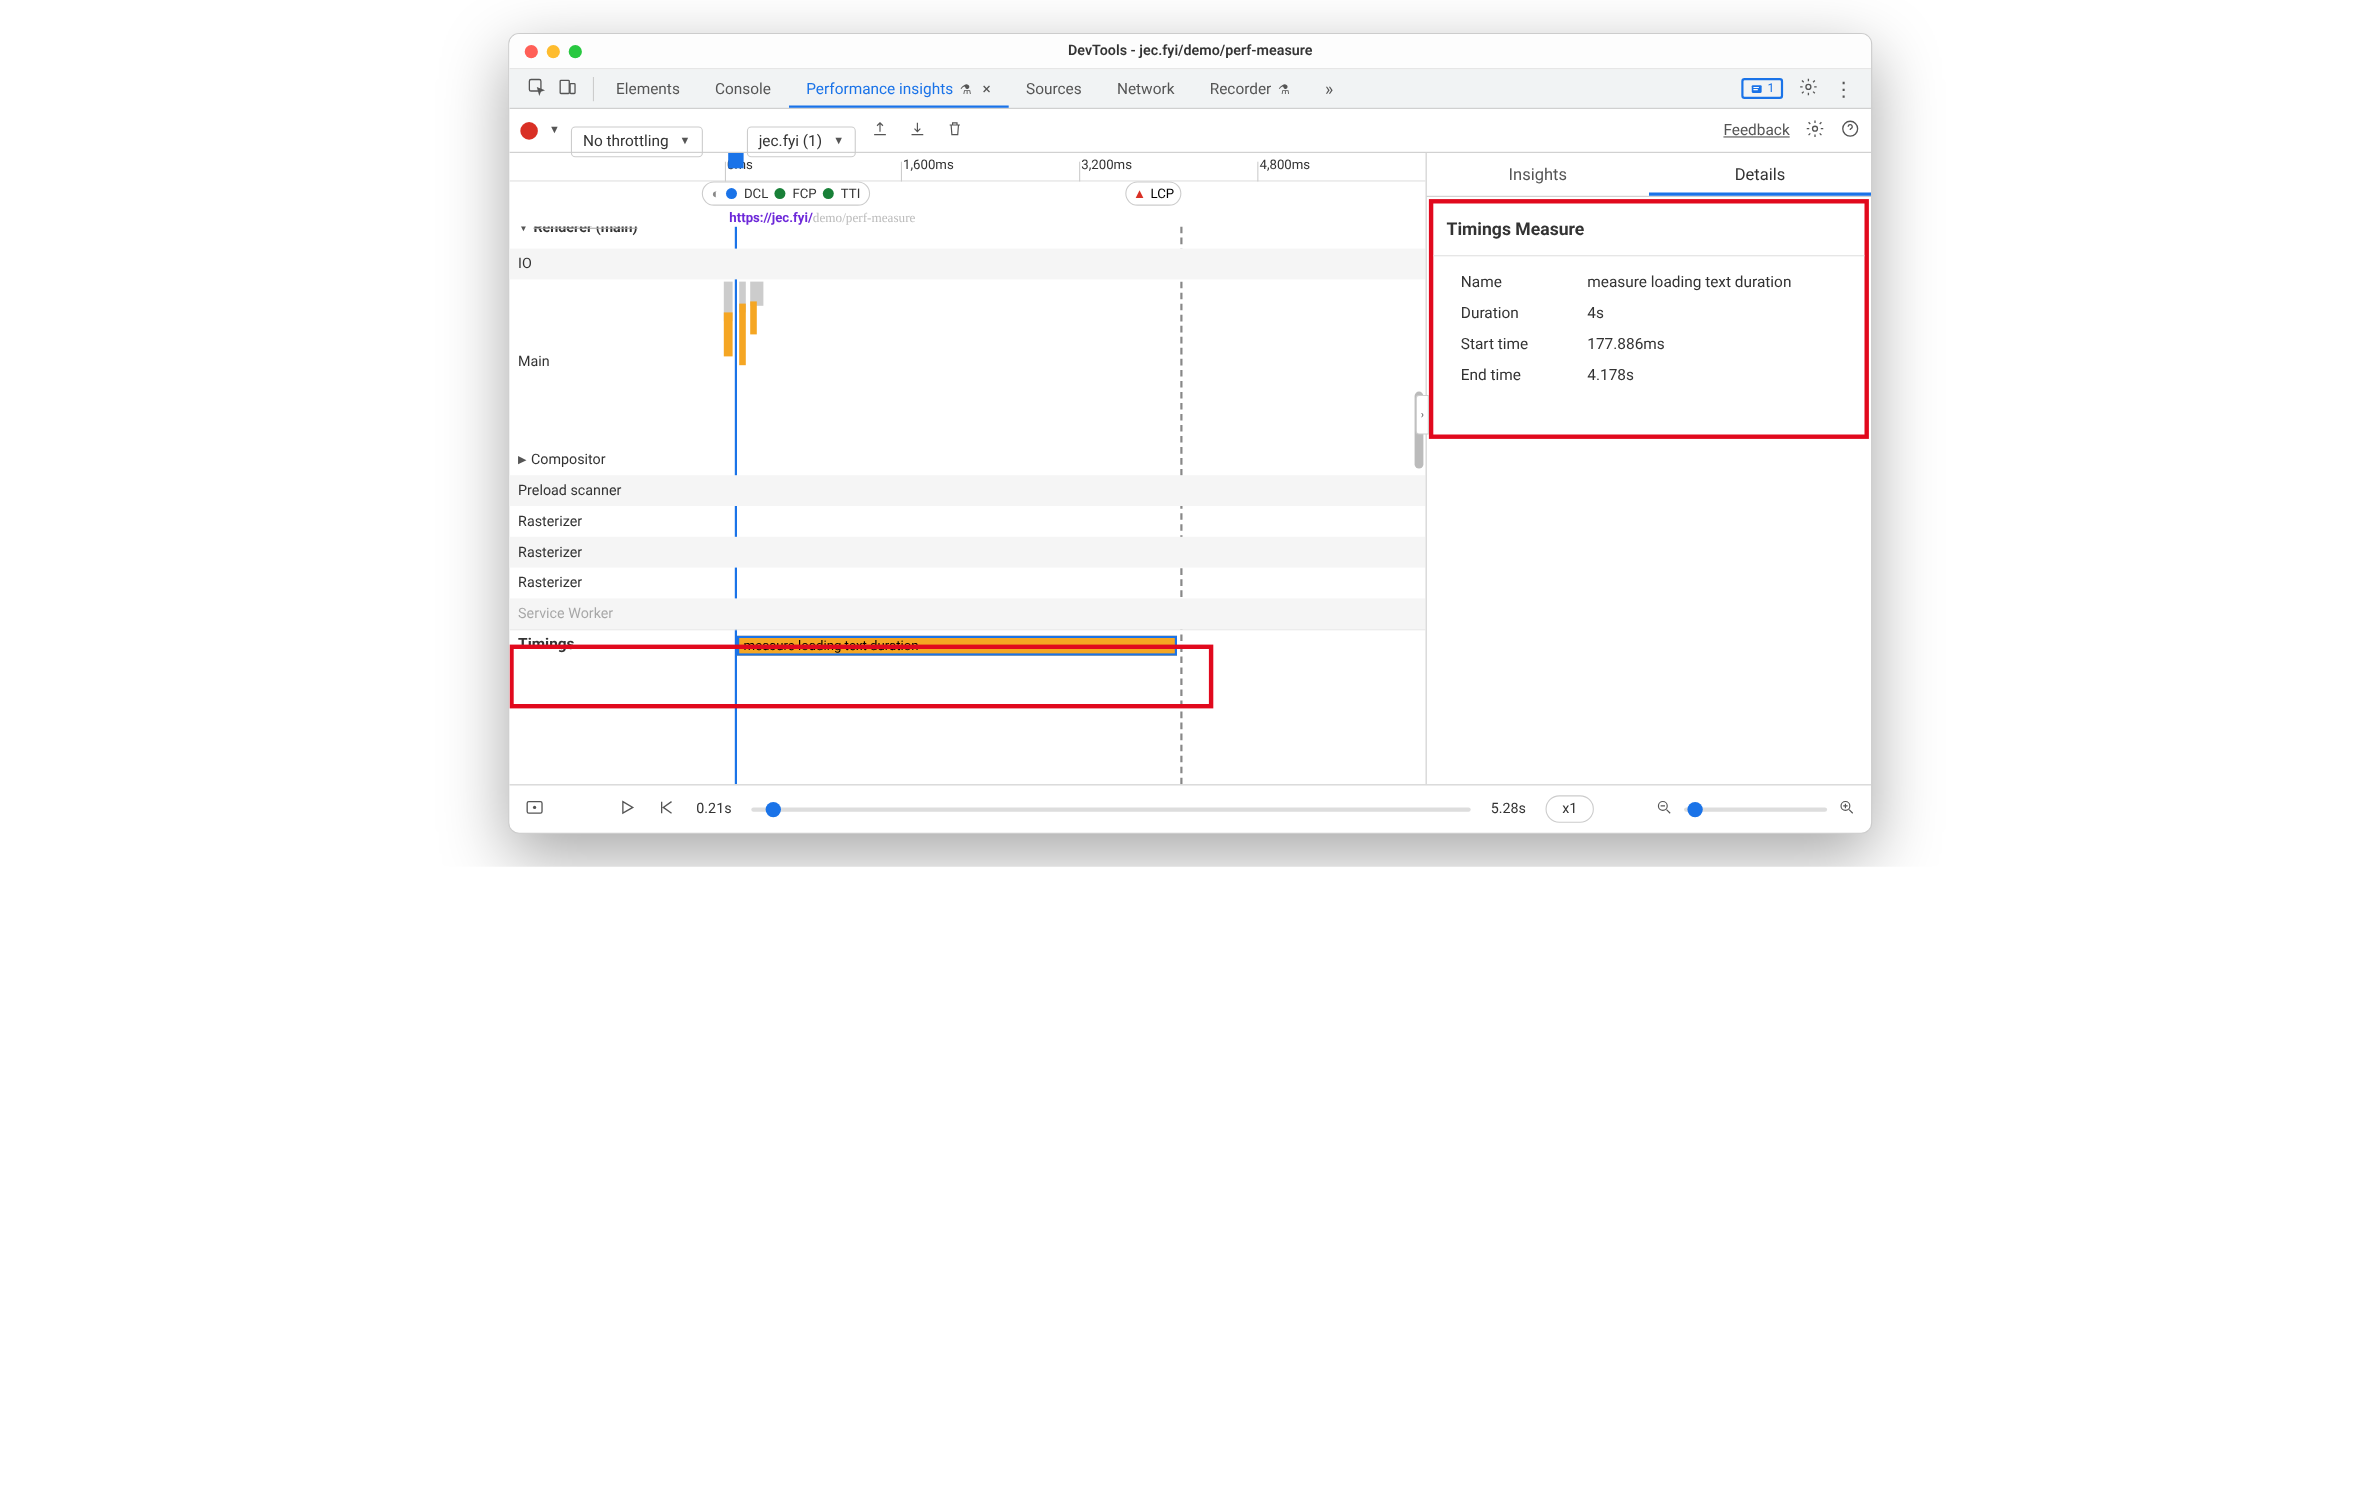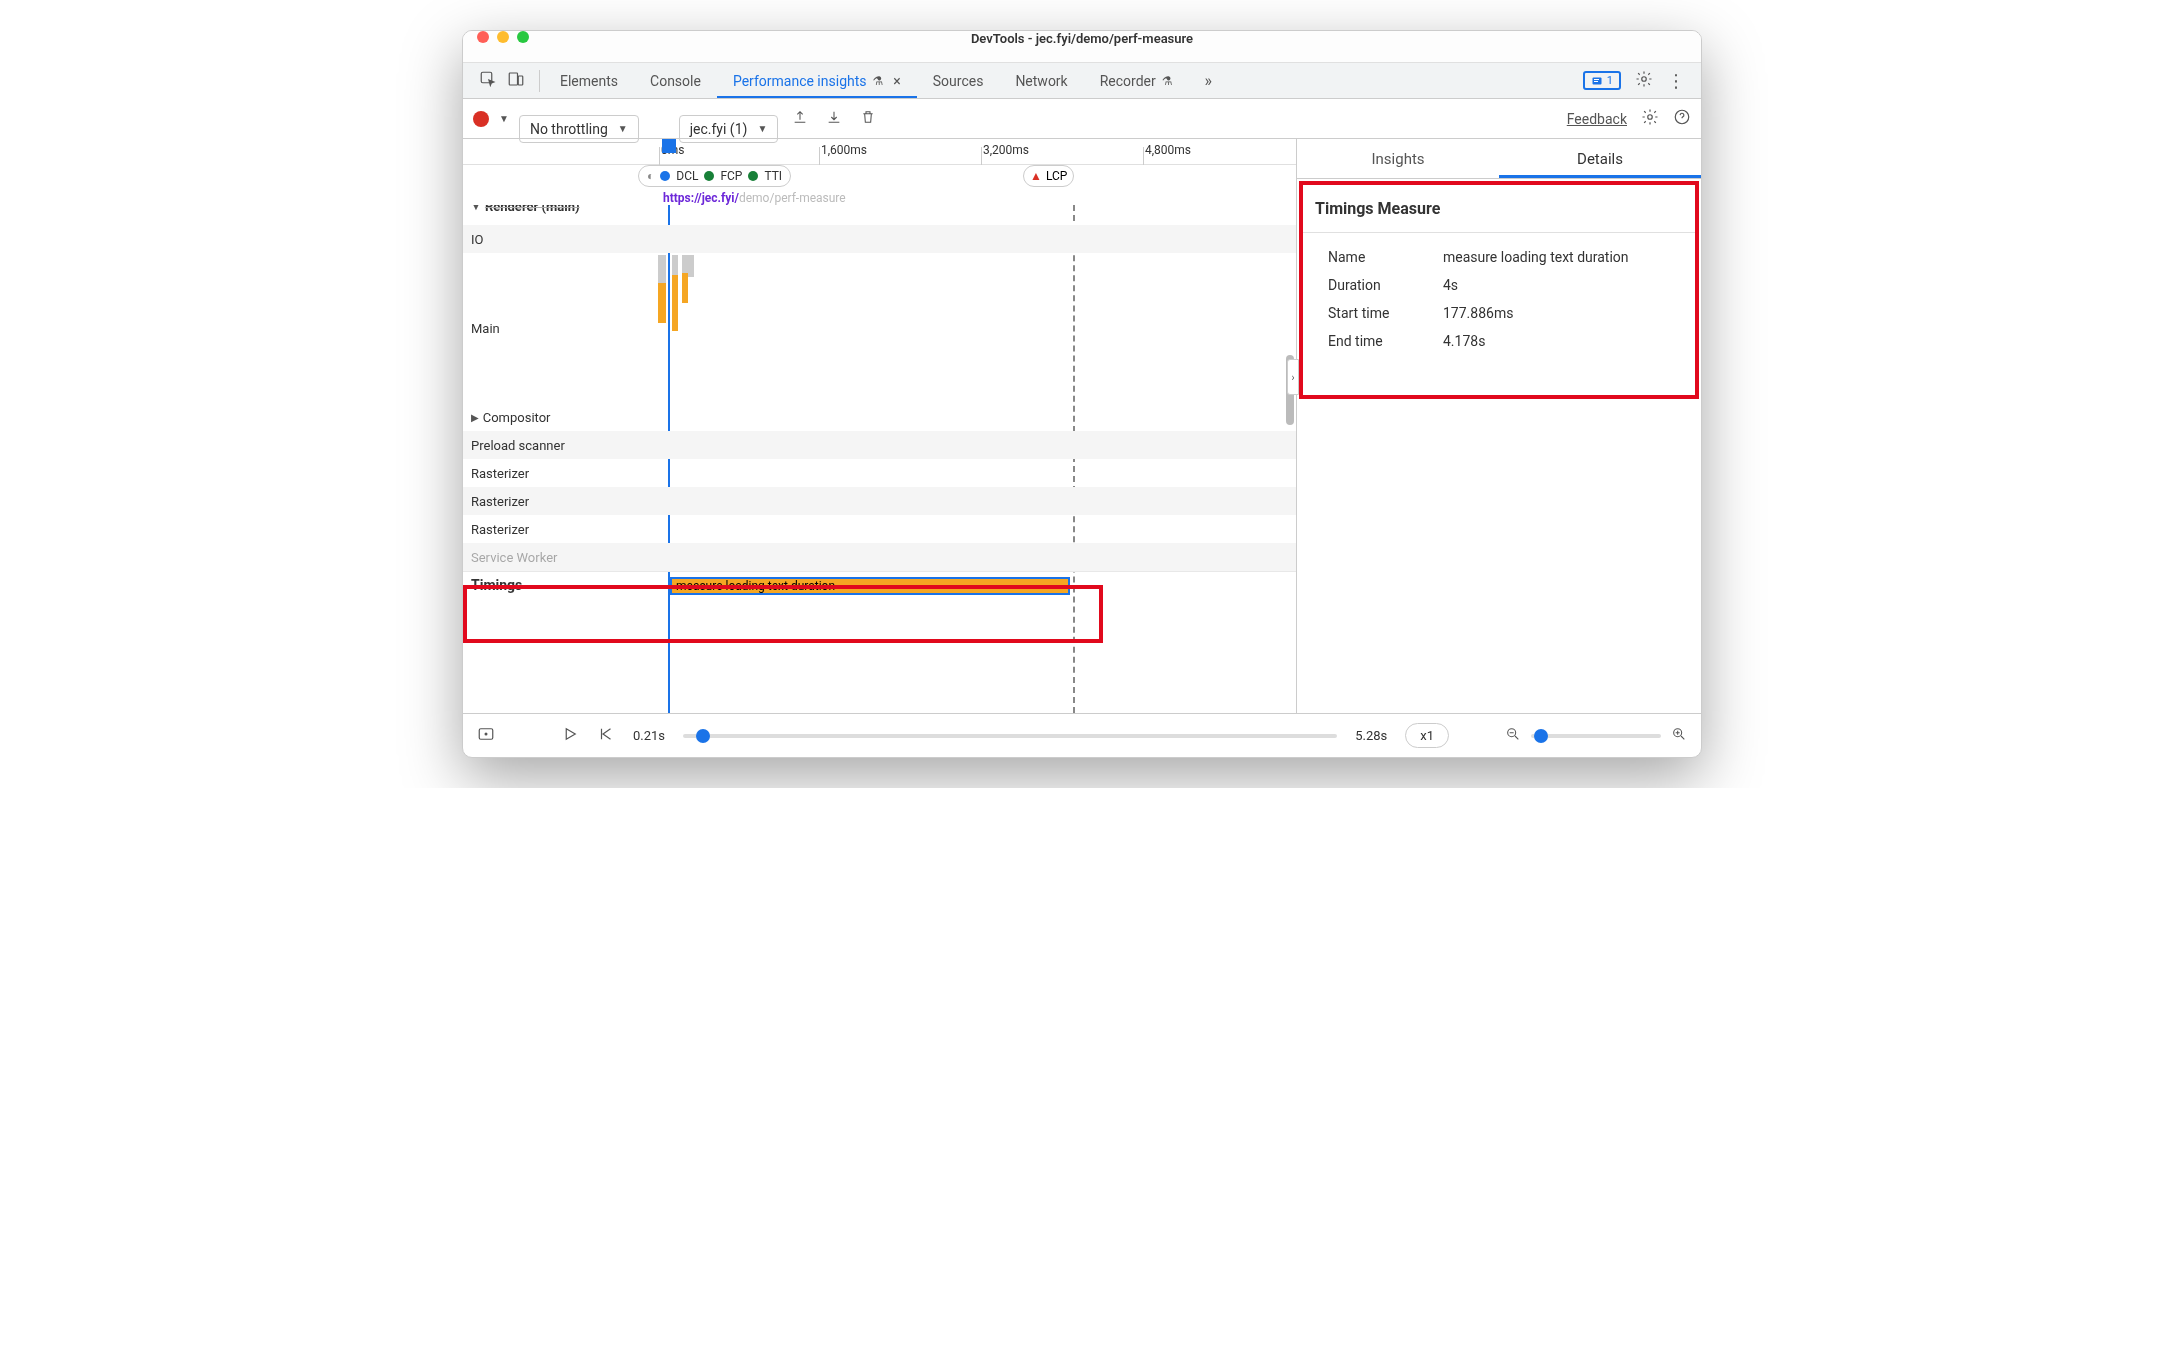--- a/index.html
+++ b/index.html
@@ -1,19 +1,19 @@
 <!DOCTYPE html>
 <html><head>
 <meta charset="utf-8">
 <style>
   * { box-sizing: border-box; margin: 0; padding: 0; font-family: -apple-system, BlinkMacSystemFont, "Segoe UI", Roboto, sans-serif; }
   body { background: #fff; display: flex; justify-content: center; align-items: flex-start; padding: 30px; }
   .window { width: 1240px; height: 728px; background: #fff; border: 1px solid #ccc; border-radius: 10px; box-shadow: 0 20px 60px rgba(0,0,0,0.35); overflow: hidden; display: flex; flex-direction: column; }
   
-  .titlebar { height: 32px; display: flex; align-items: flex-start; padding: 0 14px; border-bottom: 1px solid #e0e0e0; background: #fdfdfd; position:relative; }
+  .titlebar { height: 32px; display: flex; align-items: center; padding: 0 14px; border-bottom: 1px solid #e0e0e0; background: #fdfdfd; position:relative; }
   .traffic { display: flex; gap: 8px; position:absolute; left:14px;}
   .t-dot { width: 12px; height: 12px; border-radius: 50%; }
   .t-red { background: #ff5f57; } .t-yellow { background: #febc2e; } .t-green { background: #28c840; }
   .titlebar .wtitle { flex:1; text-align:center; color:#333; font-size:13px; font-weight:600;}
   
   .tabstrip { height: 36px; display: flex; align-items: center; border-bottom: 1px solid #ccc; background:#f1f3f4; padding:0 6px; }
   .dock-icons { display:flex; align-items:center; gap:10px; padding:0 10px;}
   .tabstrip .sep { width:1px; height:22px; background:#ccc; margin:0 4px;}
   .tab { padding: 0 16px; font-size:14px; color:#555; cursor:pointer; display:flex; align-items:center; gap:6px; height:100%;}
   .tab.active { color:#1a73e8; box-shadow: inset 0 -2px 0 #1a73e8; }
@@ -39,21 +39,21 @@
   .ruler .tickline { border-left:1px solid #ccc; height:18px; position:absolute; top:8px;}
   
   .markers-row { height:24px; position:relative;}
   .markers-pill { position:absolute; background:#fff; border:1px solid #ccc; border-radius:12px; height:22px; display:flex; align-items:center; padding:0 8px; gap:6px; font-size:12px; color:#333;}
   .markers-pill .dot { width:10px; height:10px; border-radius:50%;}
   .dot-blue{background:#1a73e8;} .dot-green{background:#188038;}
   .lcp-pill { position:absolute; background:#fff; border:1px solid #ccc; border-radius:12px; height:22px; display:flex; align-items:center; padding:0 6px; gap:4px; font-size:12px;}
   .lcp-tri { color:#d93025; font-size:12px;}
   
   .url-strip { font-size:12px; color:#777; padding:2px 0 0 200px; white-space:nowrap; overflow:hidden;}
-  .url-strip .dim{color:#bbb;} .url-strip .blue{color:#6d28d9;font-weight:bold;}
+  .url-strip .dim{color:#bbb;font-family:Liberation Serif, serif;} .url-strip .blue{color:#6d28d9;font-weight:bold;}
   
   .tracks { flex:1; position:relative; overflow:hidden;}
   .track-row { height:28px; display:flex; align-items:center; position:relative;}
   .track-row.alt { background:#f5f5f5;}
   .track-label { position:absolute; left:8px; font-size:13px; color:#333; display:flex; align-items:center; gap:4px; z-index:2;}
   .track-label.bold { font-weight:700; }
   .track-label .caret { font-size:10px; color:#555;}
   .ph-line { position:absolute; top:0; bottom:0; width:2px; background:#1a73e8; }
   .ph-handle { position:absolute; top:0; width:14px; height:14px; background:#1a73e8;}
   .ph-line.dash { border-left:2px dashed #888; background:none; width:0;}

